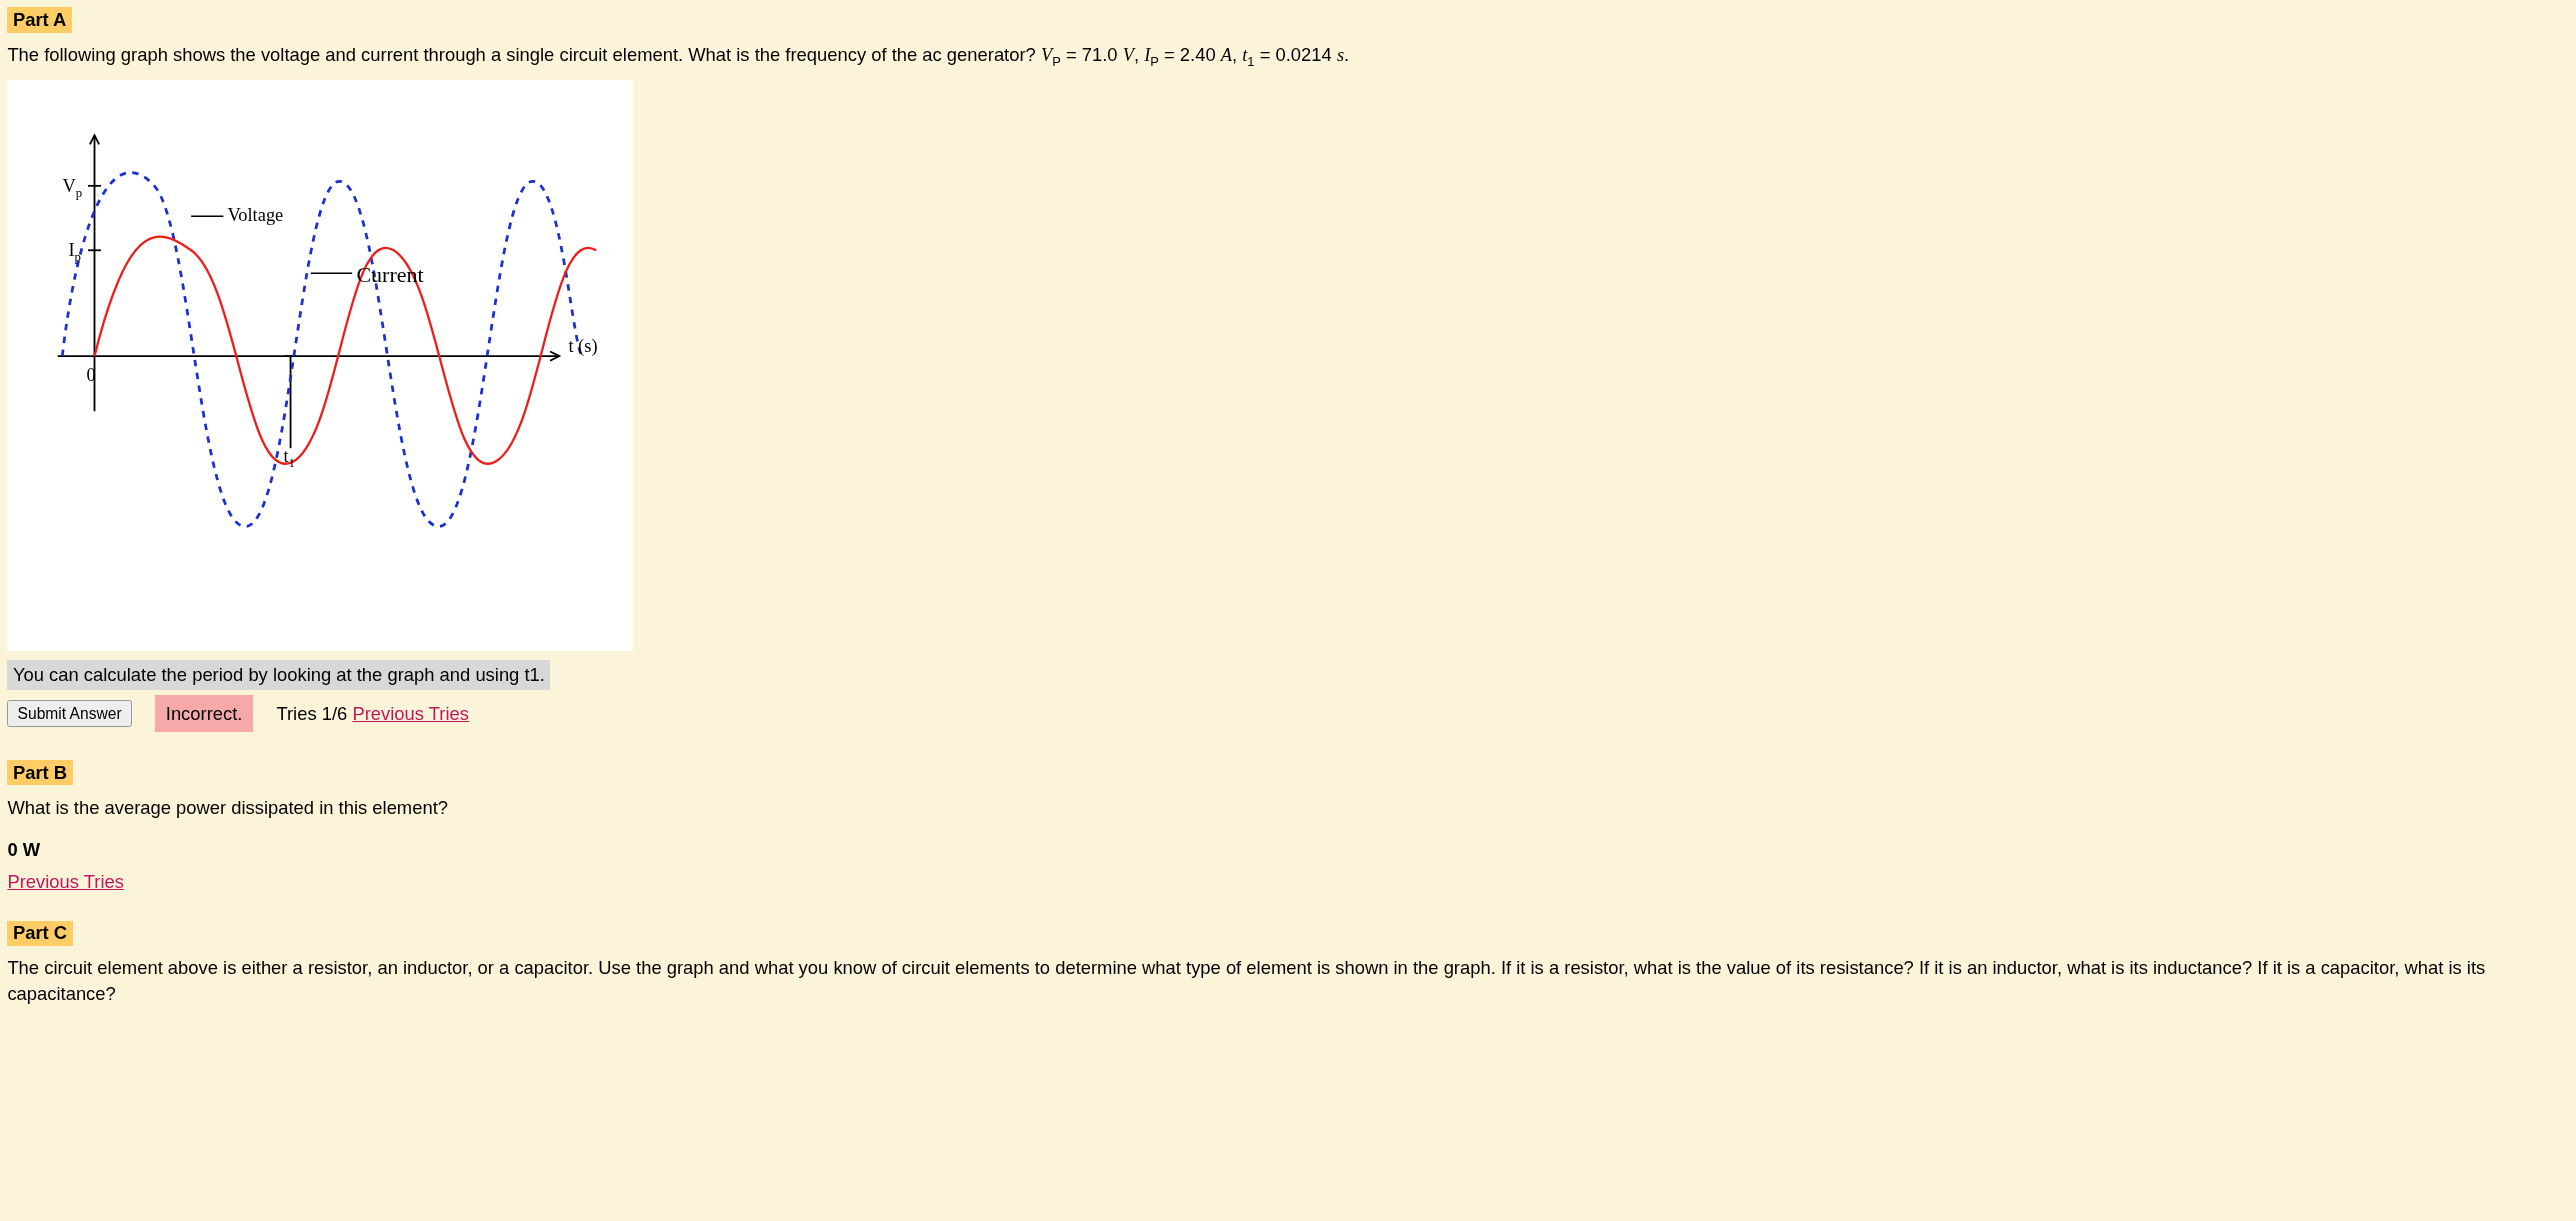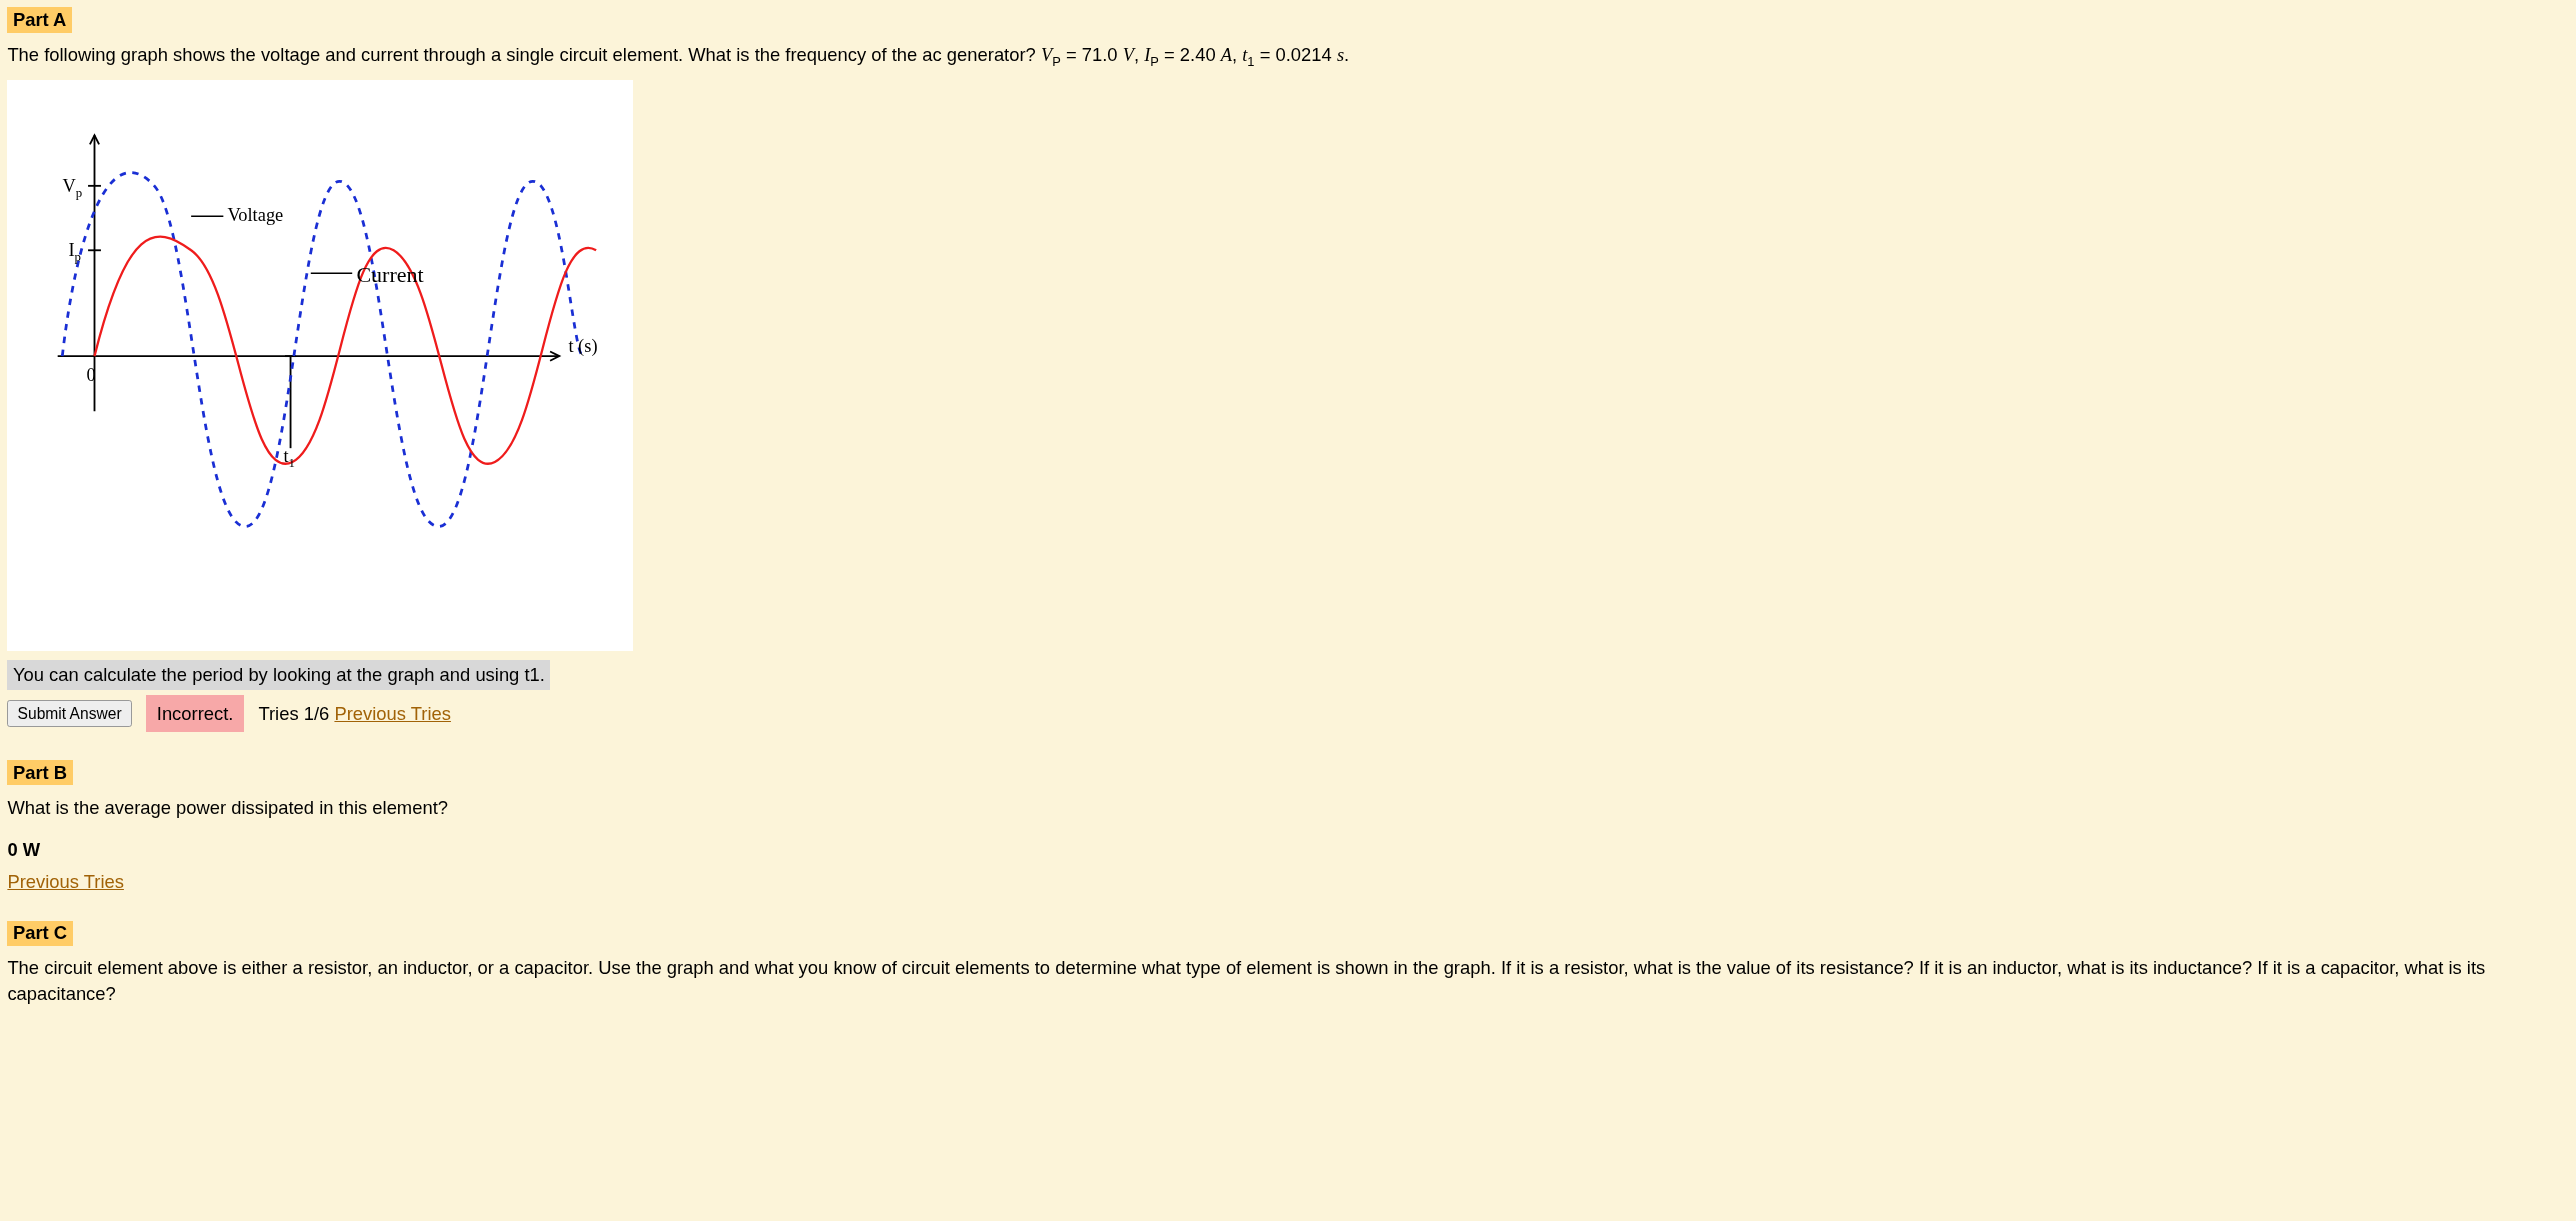--- a/index.html
+++ b/index.html
@@ -40,41 +40,41 @@
     background: #d8d8d8;
     padding: 3.7px 5.5px;
     margin-top: 3.7px;
     font-size: 18.4px;
     display: inline-block;
   }
   .submit-row {
     margin-top: 5.5px;
     display: flex;
     align-items: center;
-    gap: 14px;
+    gap: 23px;
     flex-wrap: wrap;
   }
   .btn {
     background: #eee;
     border: 0.9px solid #999;
     padding: 3.7px 9.2px;
     font-size: 15.6px;
     cursor: pointer;
     border-radius: 2.8px;
   }
   .incorrect-badge {
     background: #f7a8a8;
     padding: 7.4px 11px;
     font-size: 18.4px;
   }
   .tries {
     font-size: 18.4px;
   }
   a {
-    color: #a16207;
+    color: #be185d;
     text-decoration: underline;
   }
   .answer-bold {
     font-weight: bold;
     margin-top: 19px;
   }
   .correct-box {
     background: #99e69b;
     padding: 5.5px 9.2px;
     margin-top: 9.2px;

